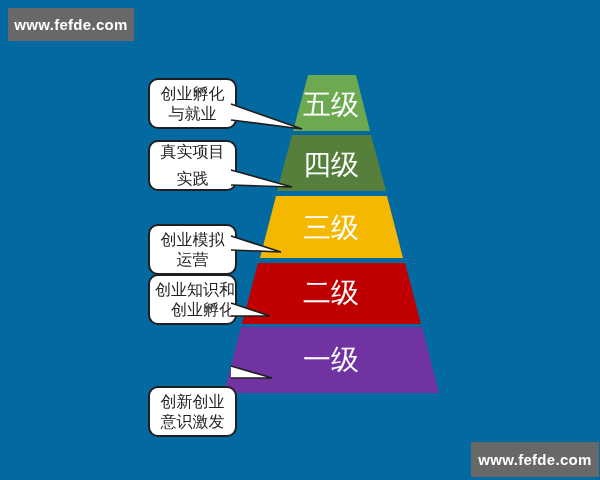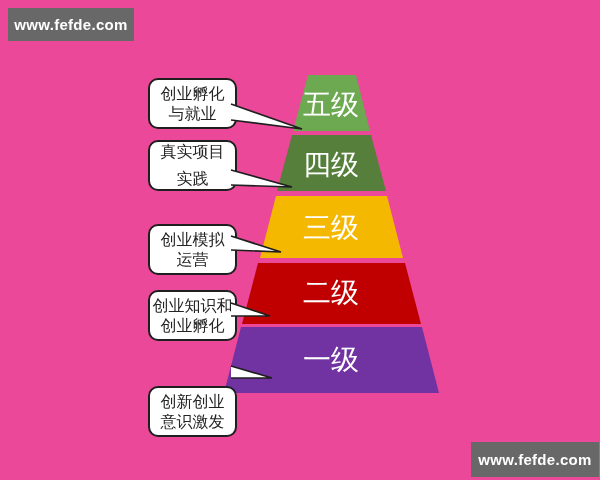--- a/index.html
+++ b/index.html
@@ -5,21 +5,21 @@
   html, body {
     margin: 0;
     padding: 0;
     background: #ffffff;
     font-family: "Liberation Sans", sans-serif;
   }
   .canvas {
     position: relative;
     width: 600px;
     height: 480px;
-    background: #ec4899;
+    background: #0369a1;
     overflow: hidden;
   }
   .watermark {
     position: absolute;
     background: #686868;
     color: #ffffff;
     font-size: 15px;
     font-weight: bold;
     letter-spacing: 0.3px;
     display: flex;
@@ -58,21 +58,21 @@
   }
   .callout .line {
     font-size: 16px;
     line-height: 20px;
     color: #242424;
     white-space: nowrap;
   }
   .callout-1 { top: 78px; }
   .callout-2 { top: 140px; justify-content: space-between; }
   .callout-3 { top: 224px; }
-  .callout-4 { top: 290px; }
+  .callout-4 { top: 274px; align-items: flex-end; }
   .callout-5 { top: 338px; margin-top: 48px; }
   .tails {
     position: absolute;
     left: 0; top: 0;
     width: 600px; height: 480px;
     pointer-events: none;
     z-index: 2;
   }
 </style>
 </head>

